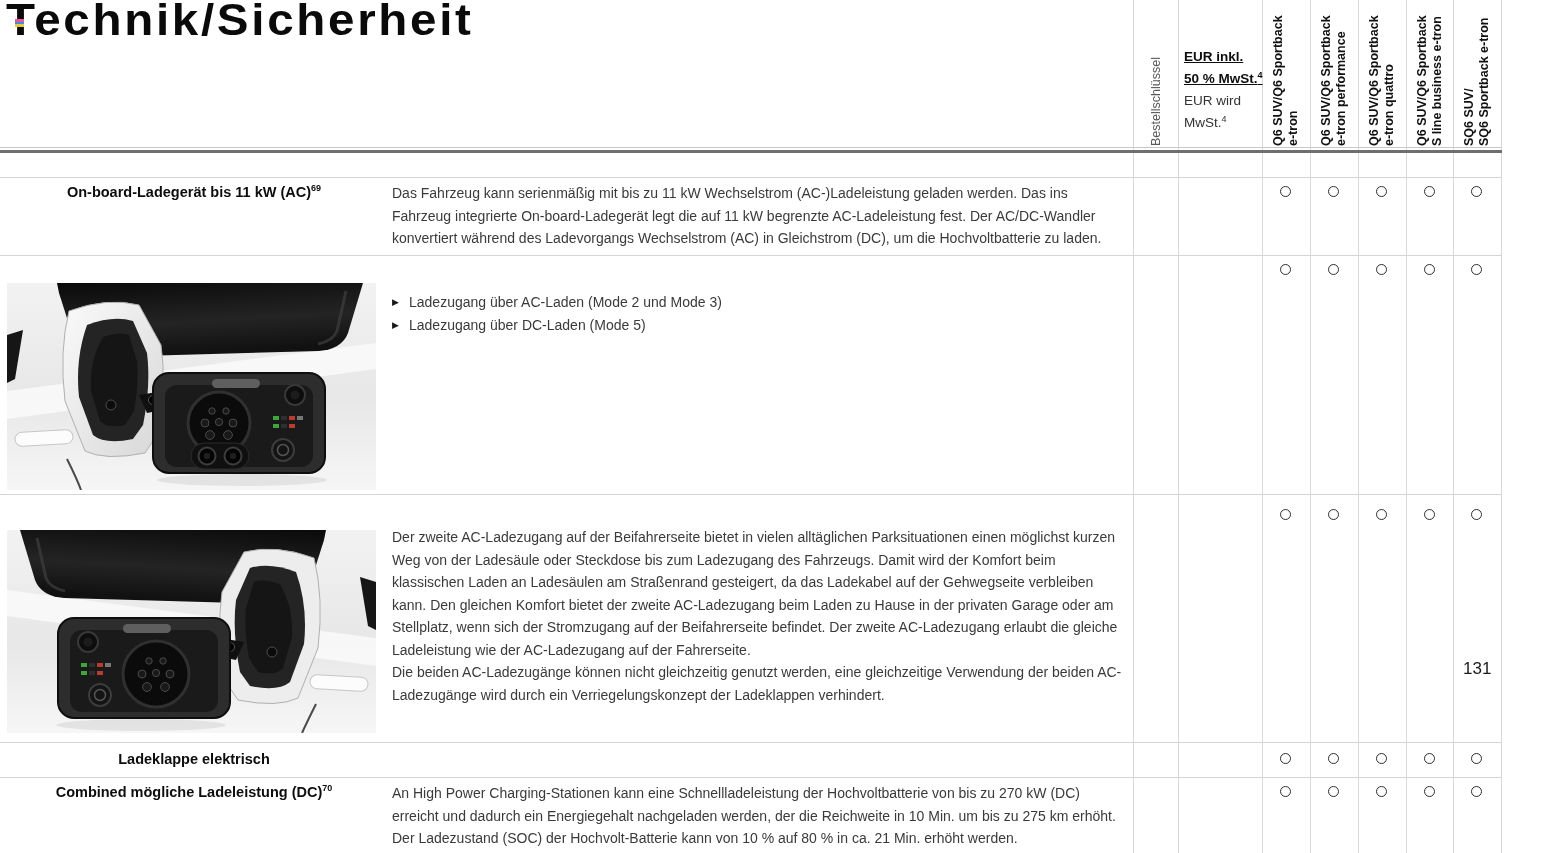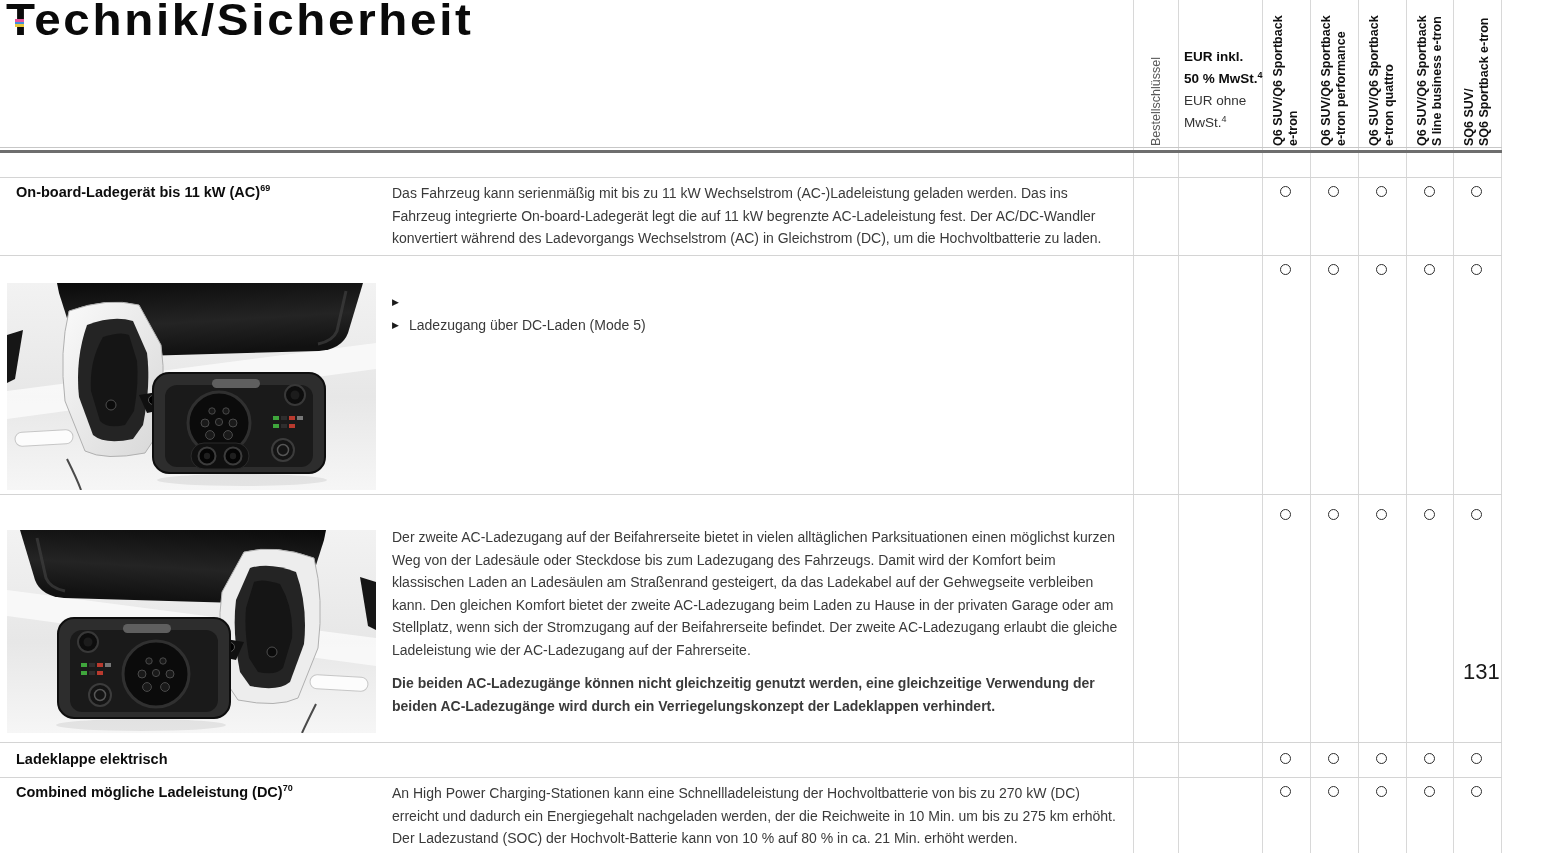--- a/index.html
+++ b/index.html
@@ -16,37 +16,37 @@
   .vline{position:absolute;top:0;height:853px;width:1px;background:#d8d8d8;}
   .hline{position:absolute;left:0;width:1502px;height:1px;background:#d4d4d4;}
   .hline.pre{background:#c7c7c7;}
   .hline.thick{height:3px;background:#6e6e6e;}
 
   
   .rot{position:absolute;top:0;height:146px;writing-mode:vertical-rl;transform:rotate(180deg);
        font-size:12.5px;line-height:15px;font-weight:700;color:#111;white-space:nowrap;}
   .rot.gray{font-weight:400;color:#585858;}
   .eur-block{position:absolute;left:1184px;top:46px;font-size:13.5px;line-height:22px;color:#333;}
-  .eur-block .b{font-weight:700;color:#0d0d0d;}
+  .eur-block .b{font-weight:700;color:#0d0d0d;text-decoration:underline;}
   sup{font-size:9px;line-height:0;}
 
   
-  .row-label{position:absolute;left:16px;width:372px;font-size:14.5px;font-weight:700;color:#0d0d0d;}
+  .row-label{position:absolute;left:8px;width:372px;font-size:14.5px;font-weight:700;color:#0d0d0d;text-align:center;}
   .desc{position:absolute;left:392px;width:738px;font-size:14px;line-height:22.5px;color:#3a3a3a;}
   .desc p{margin:0;}
-  .desc p + p{margin-top:11px;font-weight:bold;}
+  .desc p + p{}
   .bullets{margin-top:9px;}
   .bullet{display:flex;align-items:flex-start;}
   .bullet .glyph{width:17px;font-size:9px;line-height:22.5px;color:#1a1a1a;flex:0 0 17px;}
 
   .marks{position:absolute;left:0;width:1502px;height:14px;}
   .circle{position:absolute;top:0;width:9px;height:9px;border:1.7px solid #2e2e2e;border-radius:50%;background:transparent;}
 
   .photo{position:absolute;left:7px;width:369px;overflow:hidden;}
-  .page-number{position:absolute;left:1463px;top:659px;font-size:22px;color:#1a1a1a;}
+  .page-number{position:absolute;left:1463px;top:659px;font-size:17px;color:#1a1a1a;}
 </style>
 </head>
 <body>
 
 <div class="page">
 
   <div class="title">Technik/Sicherheit</div>
   <div class="mini-flag"></div>
 
   <div class="vline" style="left:1133px"></div>
@@ -65,21 +65,21 @@
   <div class="hline" style="top:255px"></div>
   <div class="hline" style="top:494px"></div>
   <div class="hline" style="top:742px"></div>
   <div class="hline" style="top:777px"></div>
 
   <div class="rot gray" style="left:1149px;width:15px"><span>Bestellschlüssel</span></div>
 
   <div class="eur-block">
     <div class="b">EUR inkl.</div>
     <div class="b"><span>50 % MwSt.</span><sup>4</sup></div>
-    <div>EUR ohne</div>
+    <div>EUR wird</div>
     <div><span>MwSt.</span><sup>4</sup></div>
   </div>
 
   <div class="rot" style="left:1271px;width:30px">
     <span>Q6 SUV/Q6 Sportback</span><br>
     <span>e-tron</span>
   </div>
   <div class="rot" style="left:1319px;width:30px">
     <span>Q6 SUV/Q6 Sportback</span><br>
     <span>e-tron performance</span>
@@ -108,20 +108,21 @@
       <span class="circle" style="left: 1328px;"></span>
       <span class="circle" style="left: 1376px;"></span>
       <span class="circle" style="left: 1424px;"></span>
       <span class="circle" style="left: 1471px;"></span>
     </div>
 
   <div class="desc" style="top:282px">
     <div class="bullets">
       <div class="bullet">
         <span class="glyph">▶</span>
+        <span>Ladezugang über AC-Laden (Mode 2 und Mode 3)</span>
       </div>
       <div class="bullet">
         <span class="glyph">▶</span>
         <span>Ladezugang über DC-Laden (Mode 5)</span>
       </div>
     </div>
   </div>
   <div class="marks" style="top:264px">
       <span class="circle" style="left: 1280px;"></span>
       <span class="circle" style="left: 1328px;"></span>

